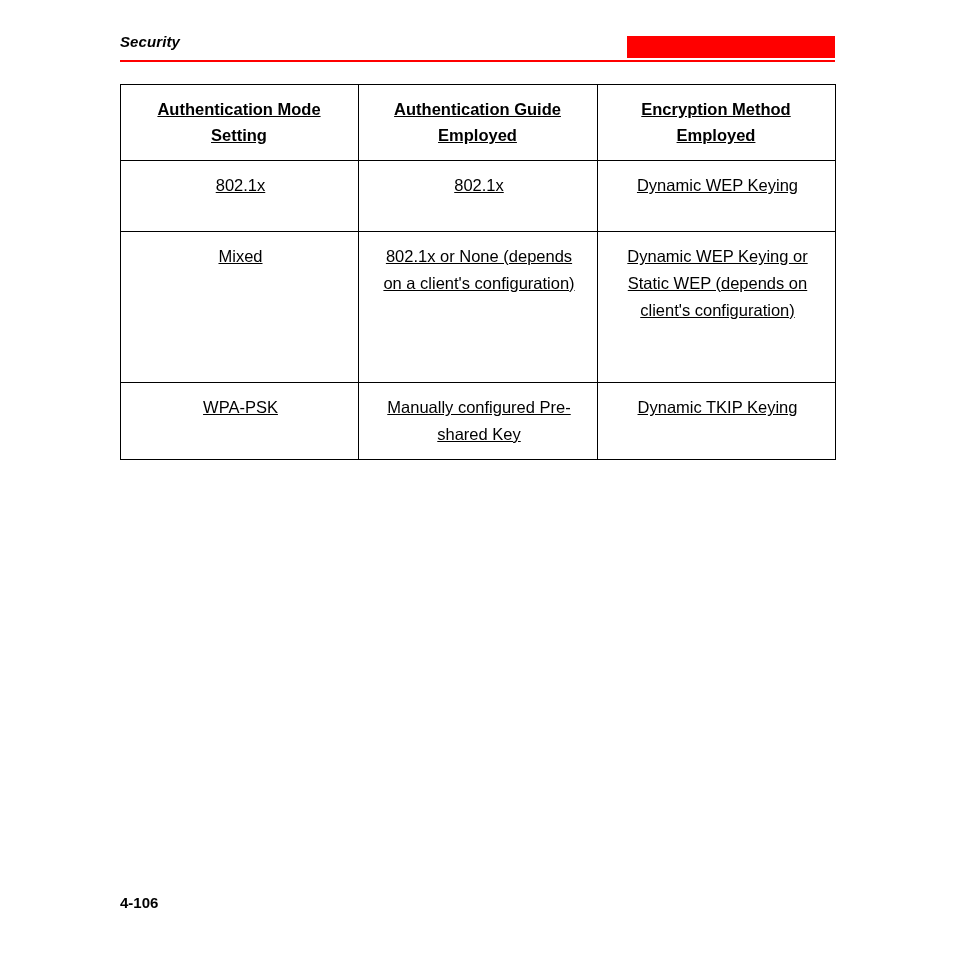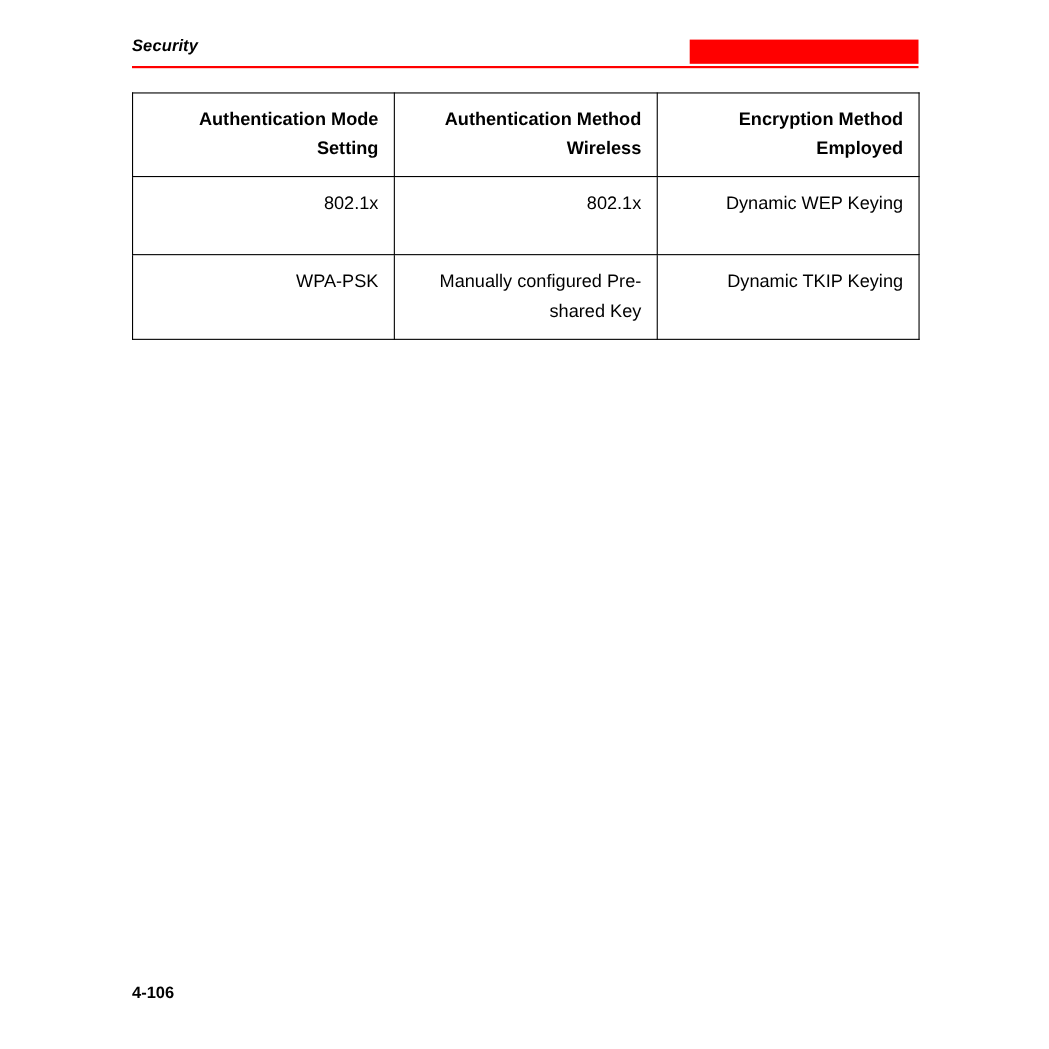--- a/index.html
+++ b/index.html
@@ -58,25 +58,26 @@
     left: 120px;
     top: 84px;
     width: 715px;
     border-collapse: collapse;
     table-layout: fixed;
   }
   .doc-table td,
   .doc-table th {
     border: 1px solid #000000;
     vertical-align: top;
-    text-align: right;
+    text-align: center;
     padding: 11px 14px 11px 16px;
     font-size: 16.5px;
     line-height: 1.62;
     font-weight: normal;
+    text-decoration: underline;
   }
   .doc-table thead th {
     font-weight: bold;
     font-size: 16.5px;
     line-height: 1.58;
     padding: 11px 14px 12px 13px;
   }
   .col-1 { width: 238px; }
   .col-2 { width: 239px; }
   .col-3 { width: 238px; }
@@ -125,29 +126,34 @@
 
 <table class="doc-table">
   <colgroup>
     <col class="col-1">
     <col class="col-2">
     <col class="col-3">
   </colgroup>
   <thead>
     <tr>
       <th>Authentication Mode Setting</th>
-      <th>Authentication Method Wireless</th>
+      <th>Authentication Guide Employed</th>
       <th>Encryption Method Employed</th>
     </tr>
   </thead>
   <tbody>
     <tr class="r2">
       <td>802.1x</td>
       <td>802.1x</td>
       <td>Dynamic WEP Keying</td>
+    </tr>
+    <tr class="r3">
+      <td>Mixed</td>
+      <td>802.1x or None (depends on a client's configuration)</td>
+      <td>Dynamic WEP Keying or Static WEP (depends on client's configuration)</td>
     </tr>
     <tr class="r5">
       <td>WPA-PSK</td>
       <td>Manually configured Pre-shared Key</td>
       <td>Dynamic TKIP Keying</td>
     </tr>
   </tbody>
 </table>
 
 <div class="page-footer">

